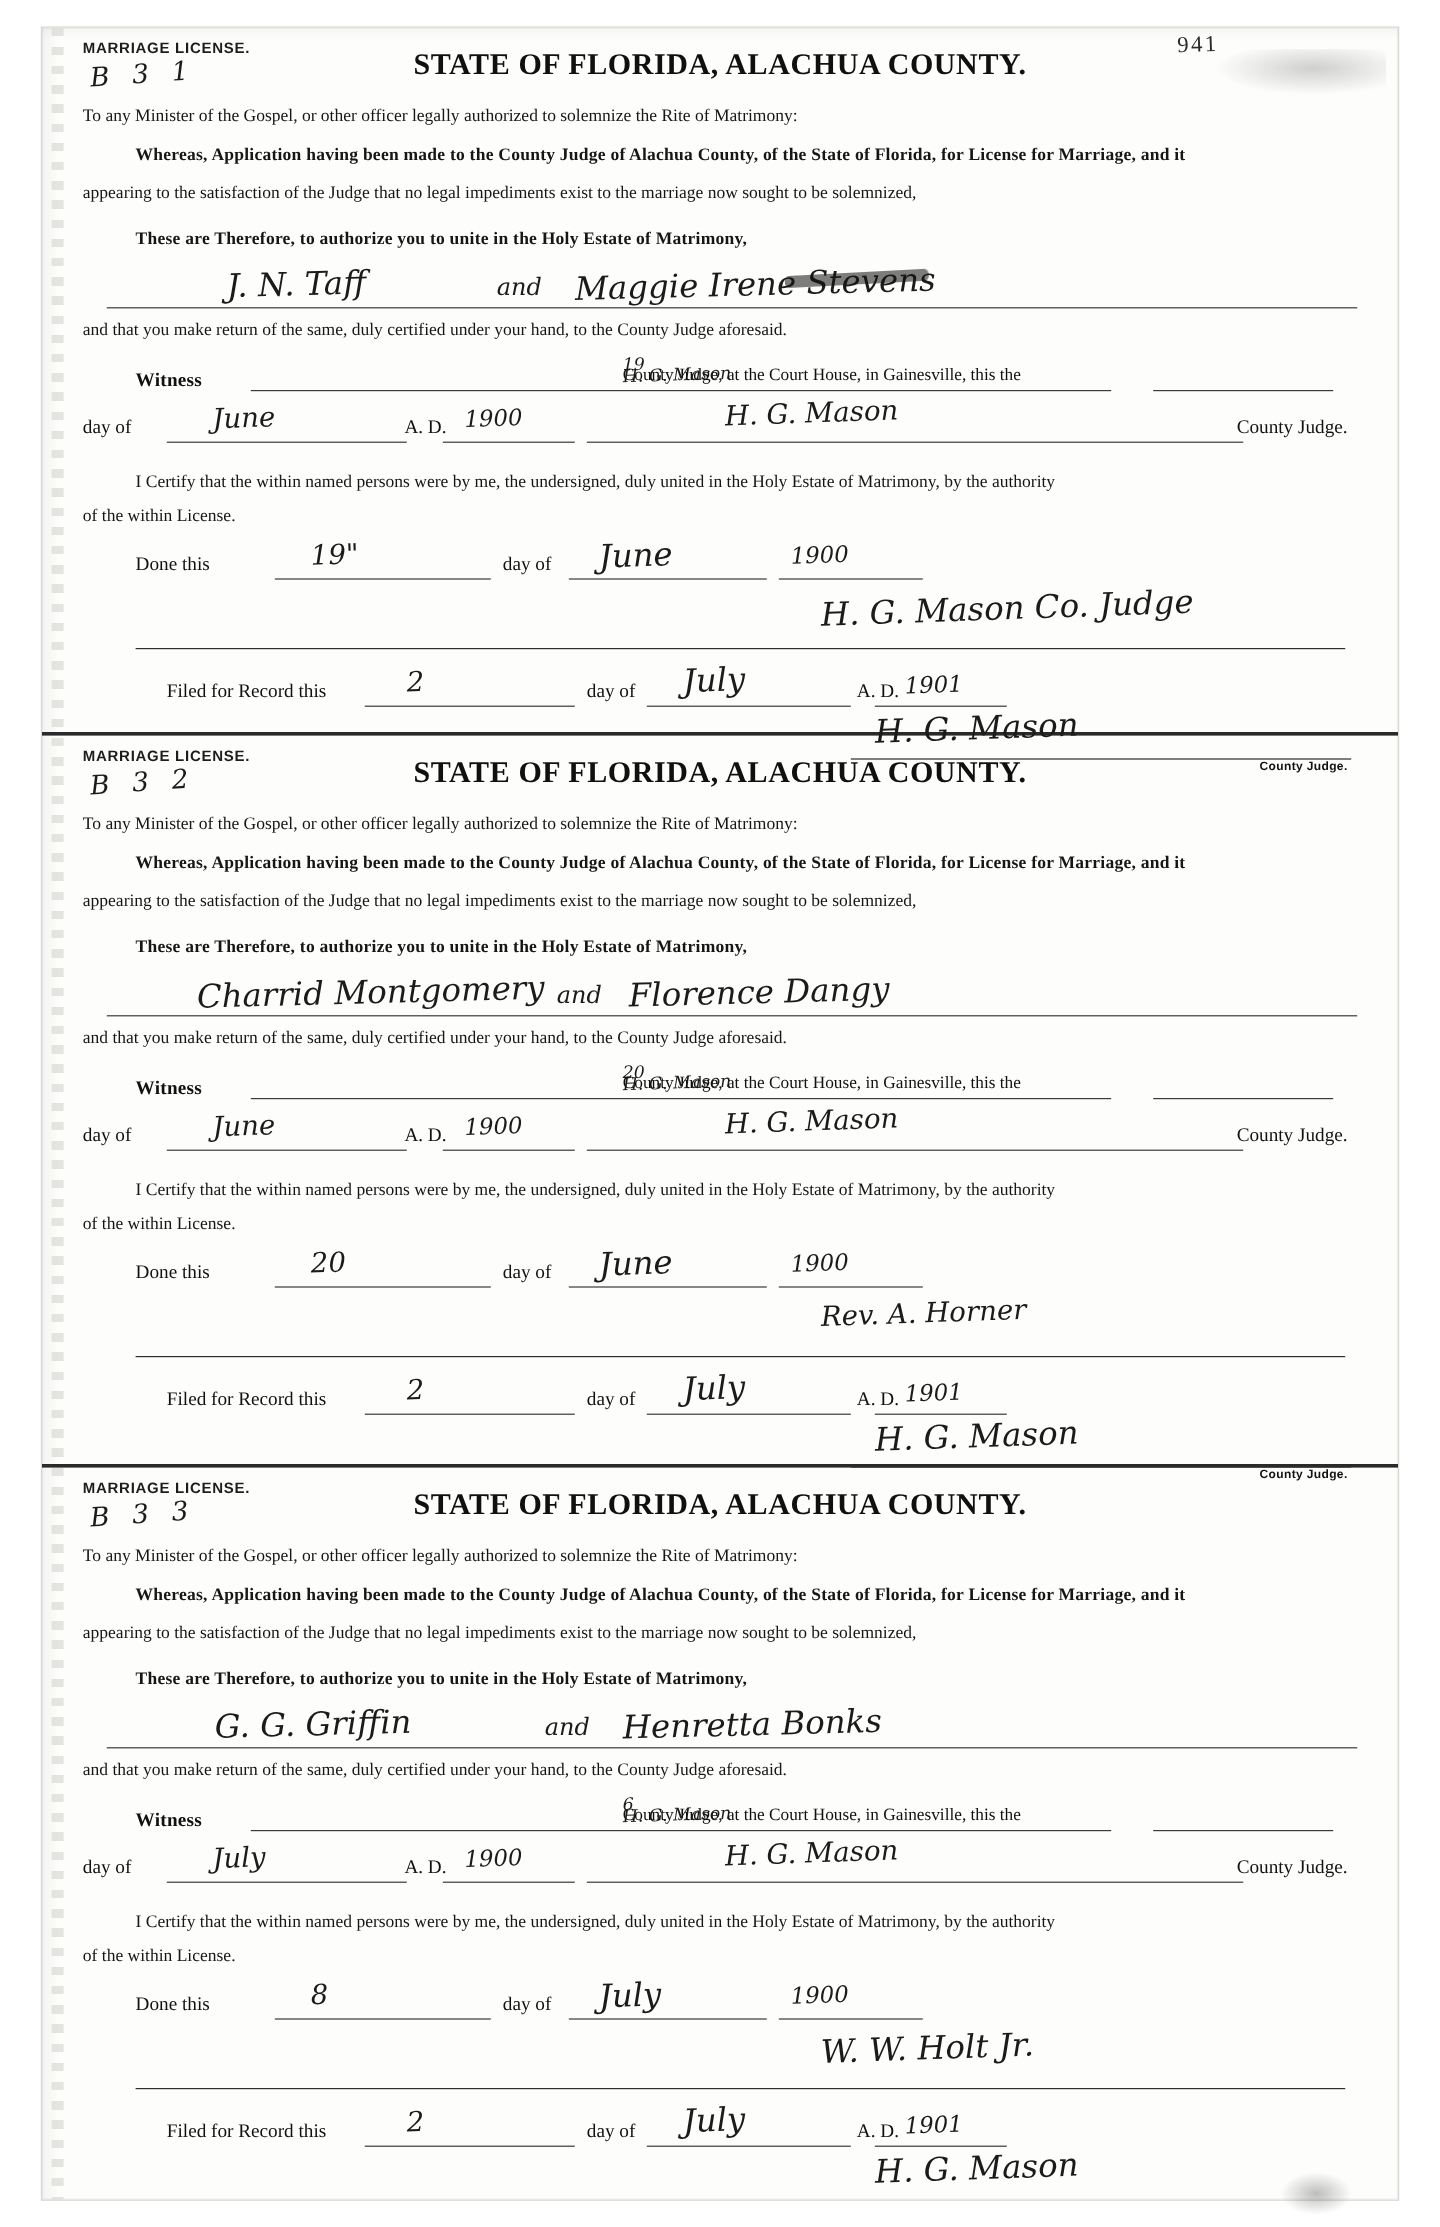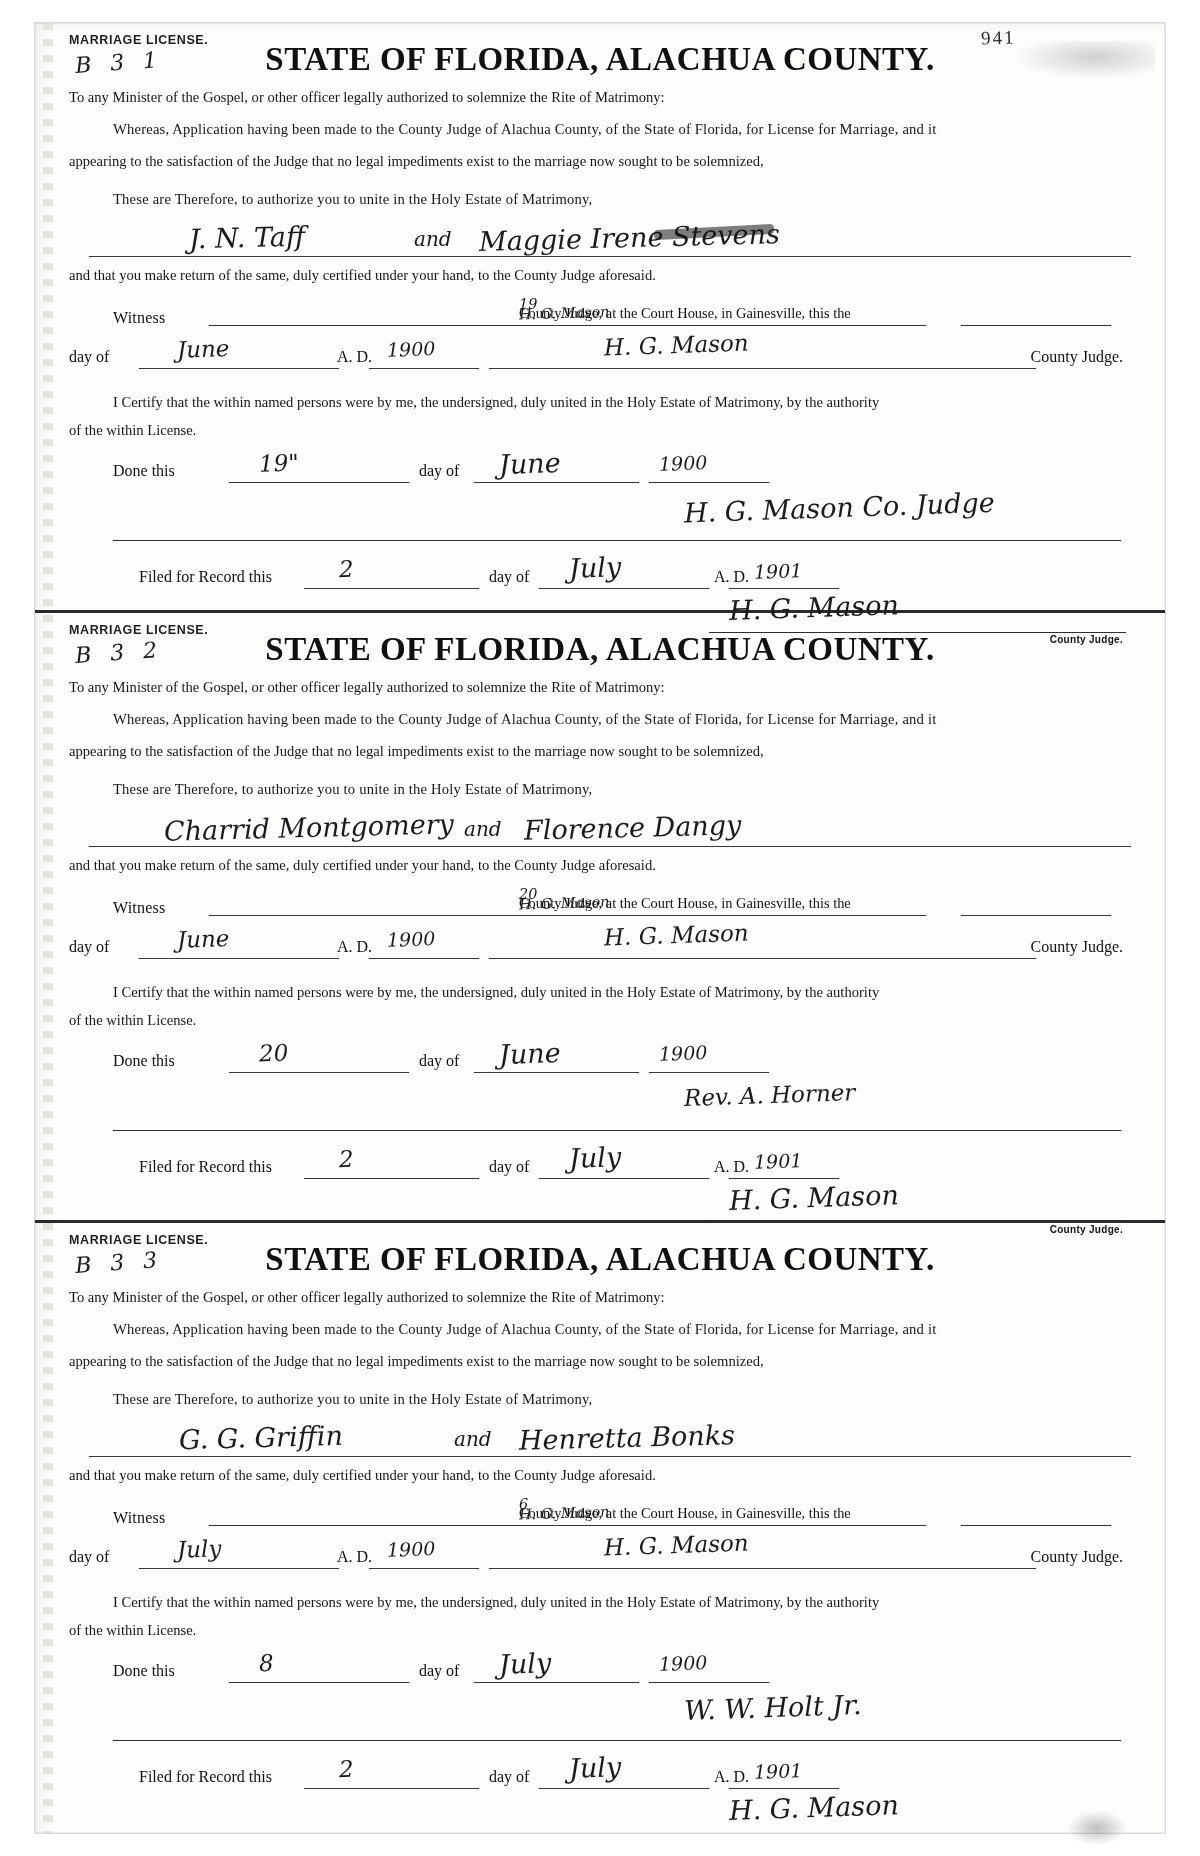--- a/index.html
+++ b/index.html
@@ -64,31 +64,31 @@
     position:absolute;left:6px;top:17px;
     font-family:"Liberation Serif",serif;
     font-size:22px;color:#1a1a1a;
     transform:rotate(-4deg);
     letter-spacing:6px;
     font-style:italic;
   }
   .state-title{
     position:absolute;left:50%;top:8px;transform:translateX(-50%);
     font-family:"Liberation Serif",serif;
-    font-size:33px;font-weight:bold;letter-spacing:.5px;color:#101010;
+    font-size:25px;font-weight:bold;letter-spacing:.5px;color:#101010;
     white-space:nowrap;
     font-variant:small-caps;
   }
   .line{
     font-size:14.6px;line-height:1.5;color:#161616;
   }
   .indent{padding-left:44px;}
   .gothic{
     font-family:"Liberation Serif",serif;
-    font-weight:normal;
+    font-weight:bold;
     letter-spacing:.2px;
   }
 
   
   .hand{
     font-family:"DejaVu Serif", serif;
     font-style:italic;
     color:#1b1b1b;
     white-space:nowrap;
   }

